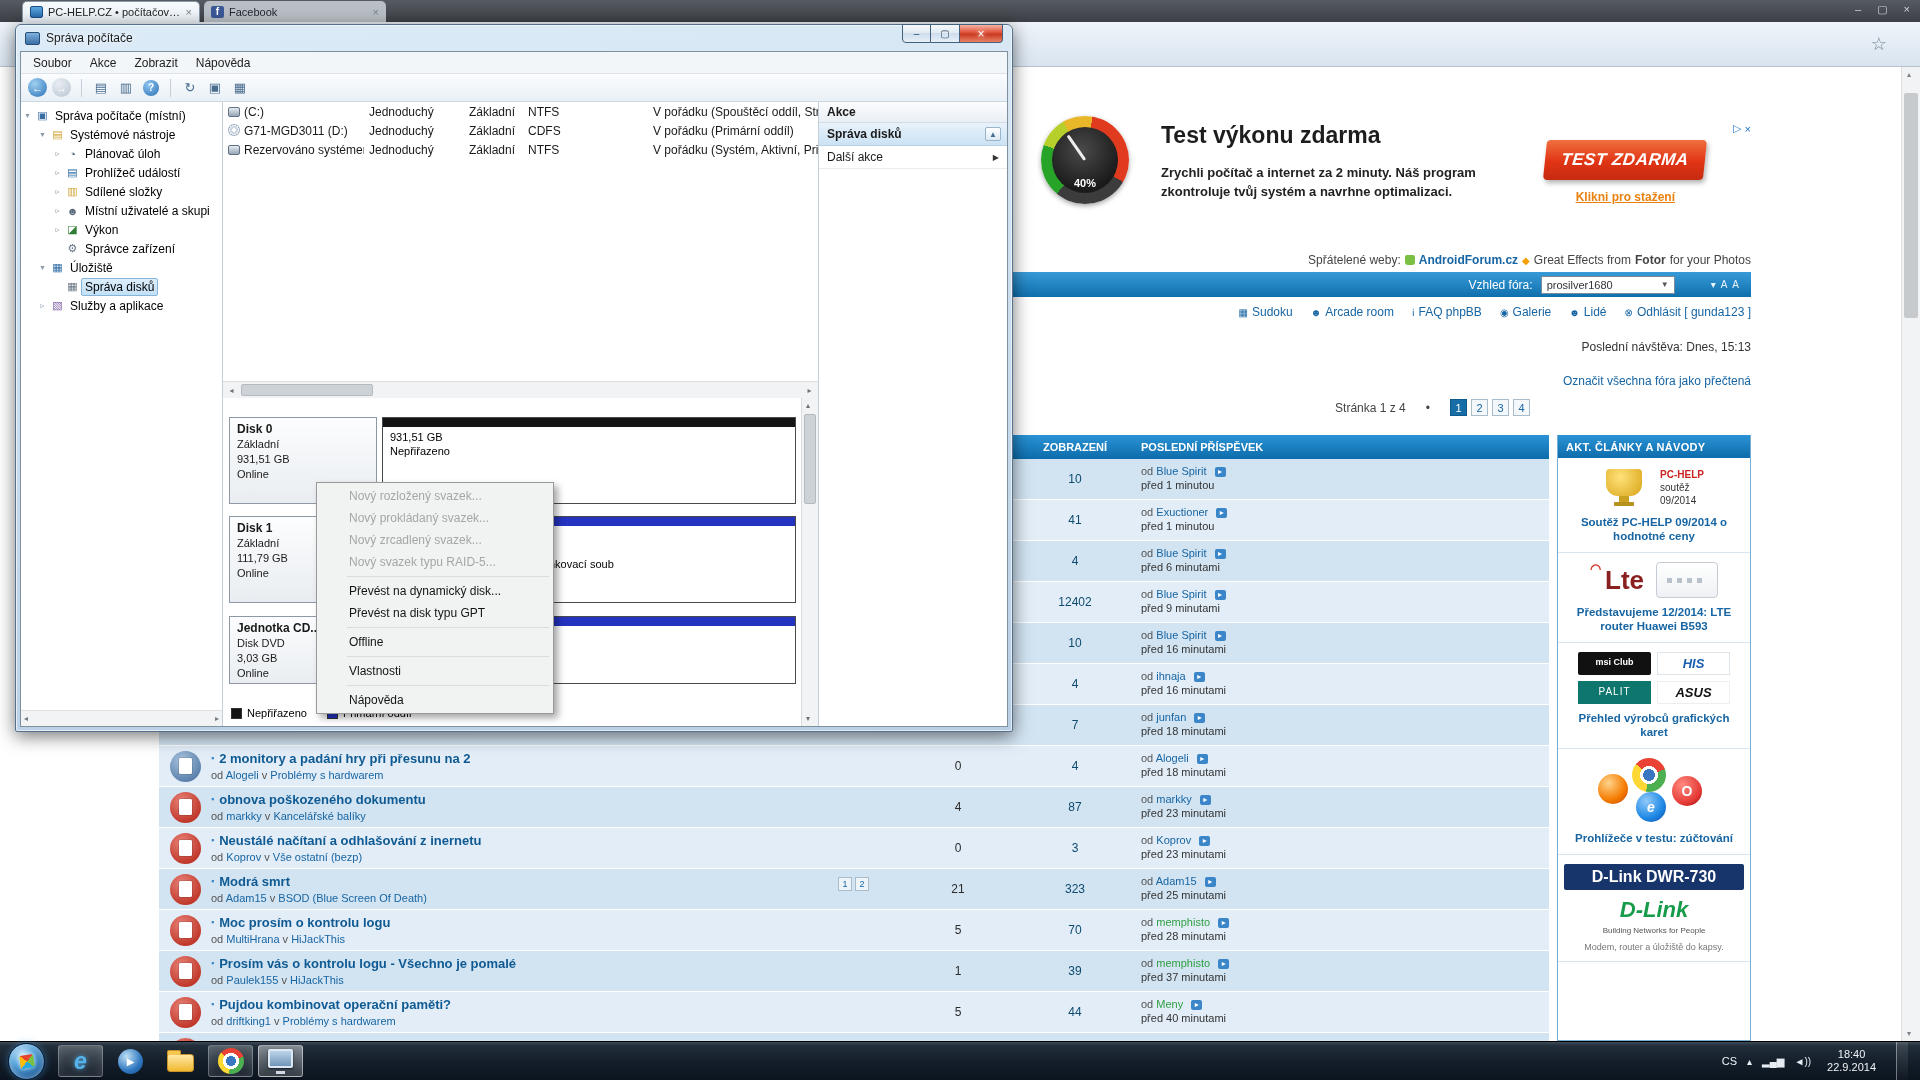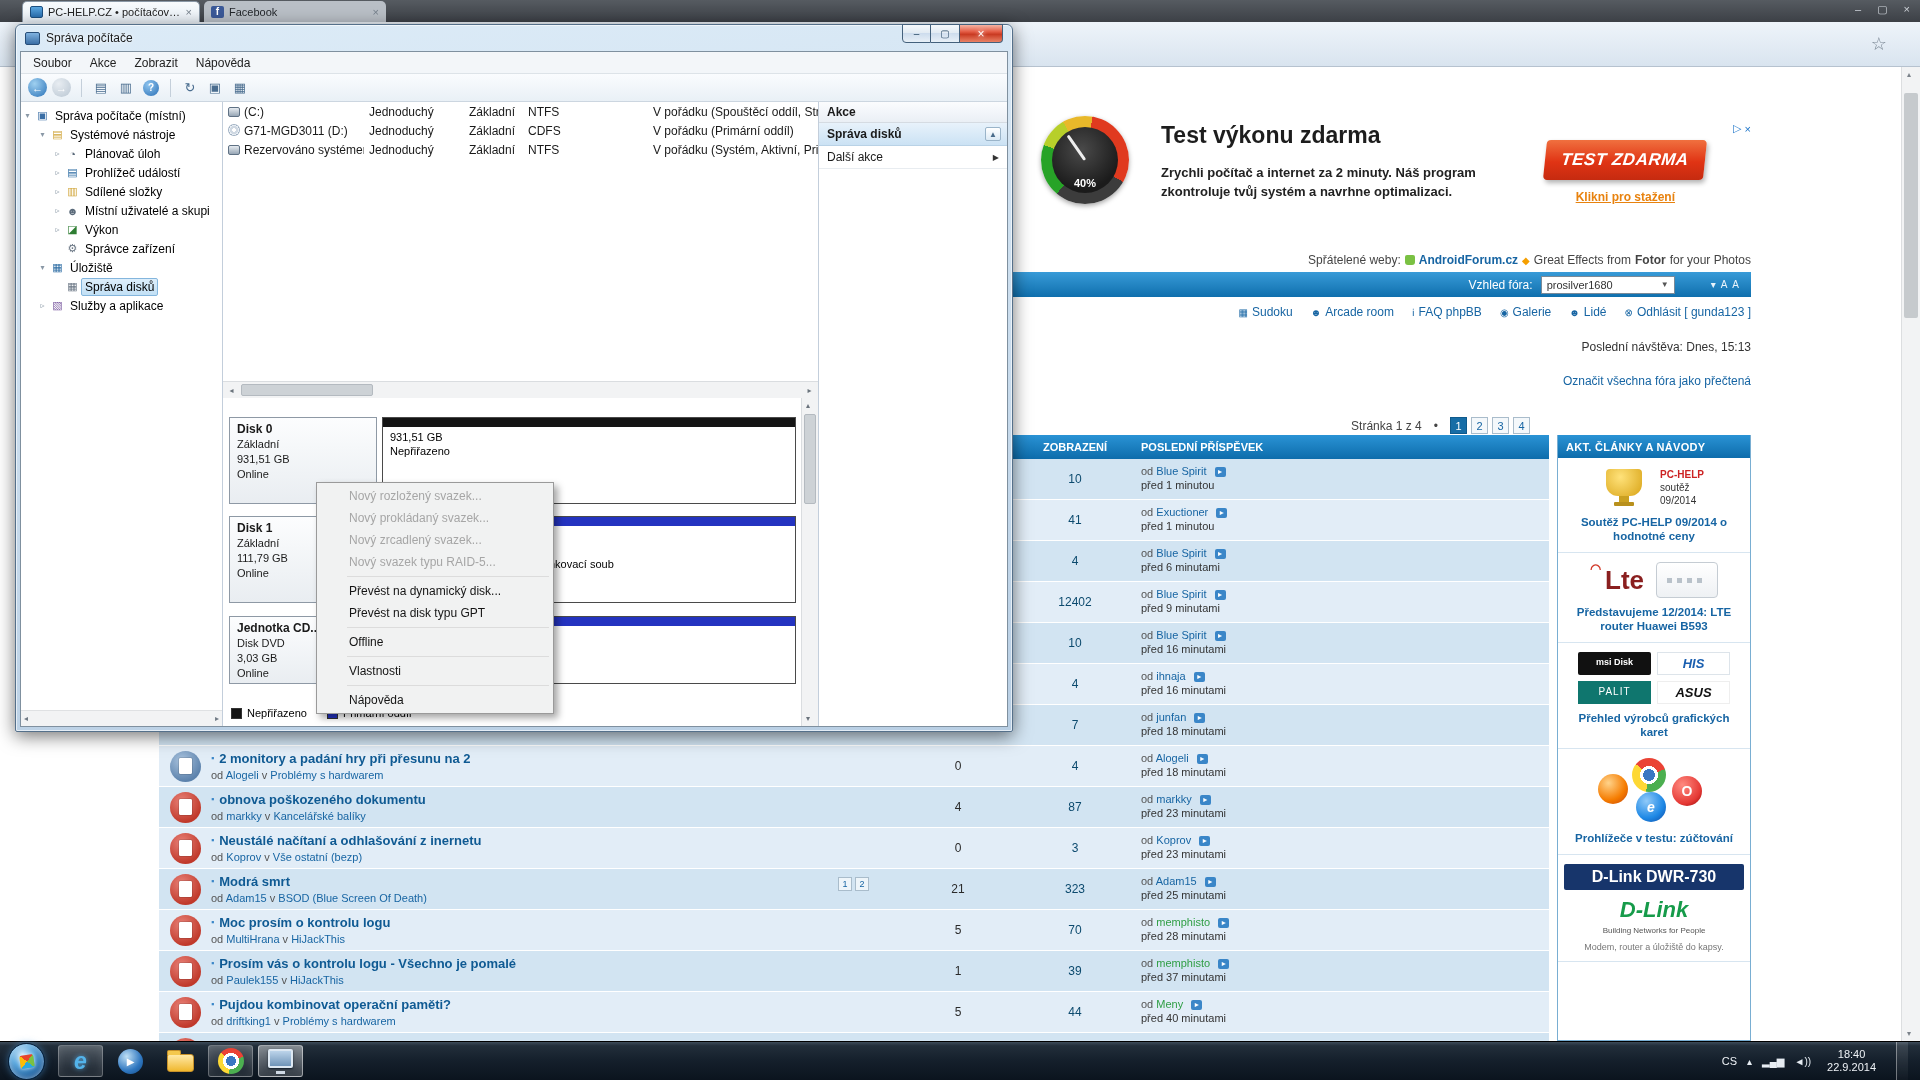--- a/index.html
+++ b/index.html
@@ -49,21 +49,21 @@
   .fotic{color:#f59f00;font-size:10px}
   .skinbar{position:absolute;left:159px;top:205px;width:1592px;height:25px;background:linear-gradient(#389bd8,#0f6fad);display:flex;align-items:center;justify-content:flex-end;gap:8px;padding-right:12px;color:#fff;font-size:12px}
   .skinsel{width:134px;height:18px;background:#fff;border:1px solid #7a8a98;font-size:11px;color:#333;display:flex;align-items:center;justify-content:space-between;padding:0 5px}
   .skinsel .dd{font-size:8px;color:#555}
   .skin-icons{display:flex;gap:5px;font-size:10px;margin-left:28px;color:#eaf4fb}
   .navrow{position:absolute;top:238px;right:150px;display:flex;gap:18px;font-size:12px;color:#1765a3;align-items:center;white-space:nowrap}
   .navitem{display:flex;align-items:center;gap:4px}
   .navitem .nic{font-size:10px}
   .lastvisit{position:absolute;top:273px;right:150px;font-size:12px;color:#333}
   .markread{position:absolute;top:307px;right:150px;font-size:12px;color:#1765a3}
-  .pager{position:absolute;top:350px;right:371px;display:flex;align-items:center;gap:12px;font-size:12px;color:#444}
+  .pager{position:absolute;top:332px;right:371px;display:flex;align-items:center;gap:20px;font-size:12px;color:#444}
   .pages{display:flex;gap:4px}
   .pbox{min-width:17px;height:17px;border:1px solid #a9bccb;display:grid;place-items:center;font-size:11px;color:#1765a3;background:#f4f8fb;padding:0 2px}
   .pbox.cur{background:#176da6;color:#fff;border-color:#0f5a8c}
 
   
   .ftable{position:absolute;left:159px;top:368px;width:1390px}
   .fhead{height:24px;background:linear-gradient(#2a93d5,#0d6cab);display:flex;color:#fff;font-size:11px;font-weight:bold;align-items:center}
   .fc1{width:736px}.fc2{width:126px;text-align:center}.fc3{width:108px;text-align:center}.fc4{flex:1;padding-left:12px}
   .frow{height:41px;display:flex;border-bottom:1px solid #fff;position:relative}
   .fbody .frow:nth-child(odd){background:#d2e4f2}
@@ -744,21 +744,21 @@
       </div>
       <div class="sb-item">
         <div class="sb2-row">
           <div class="lte">Lte</div>
           <div class="router"></div>
         </div>
         <div class="sb-cap">Představujeme 12/2014: LTE router Huawei B593</div>
       </div>
       <div class="sb-item">
         <div class="logo-grid">
-          <div class="lg-msi">msi Disk</div>
+          <div class="lg-msi">msi Club</div>
           <div class="lg-his">HIS</div>
           <div class="lg-palit">PALIT</div>
           <div class="lg-asus">ASUS</div>
         </div>
         <div class="sb-cap">Přehled výrobců grafických karet</div>
       </div>
       <div class="sb-item">
         <div class="brcluster">
           <div class="brc br-chrome"></div>
           <div class="brc br-ff"></div>

